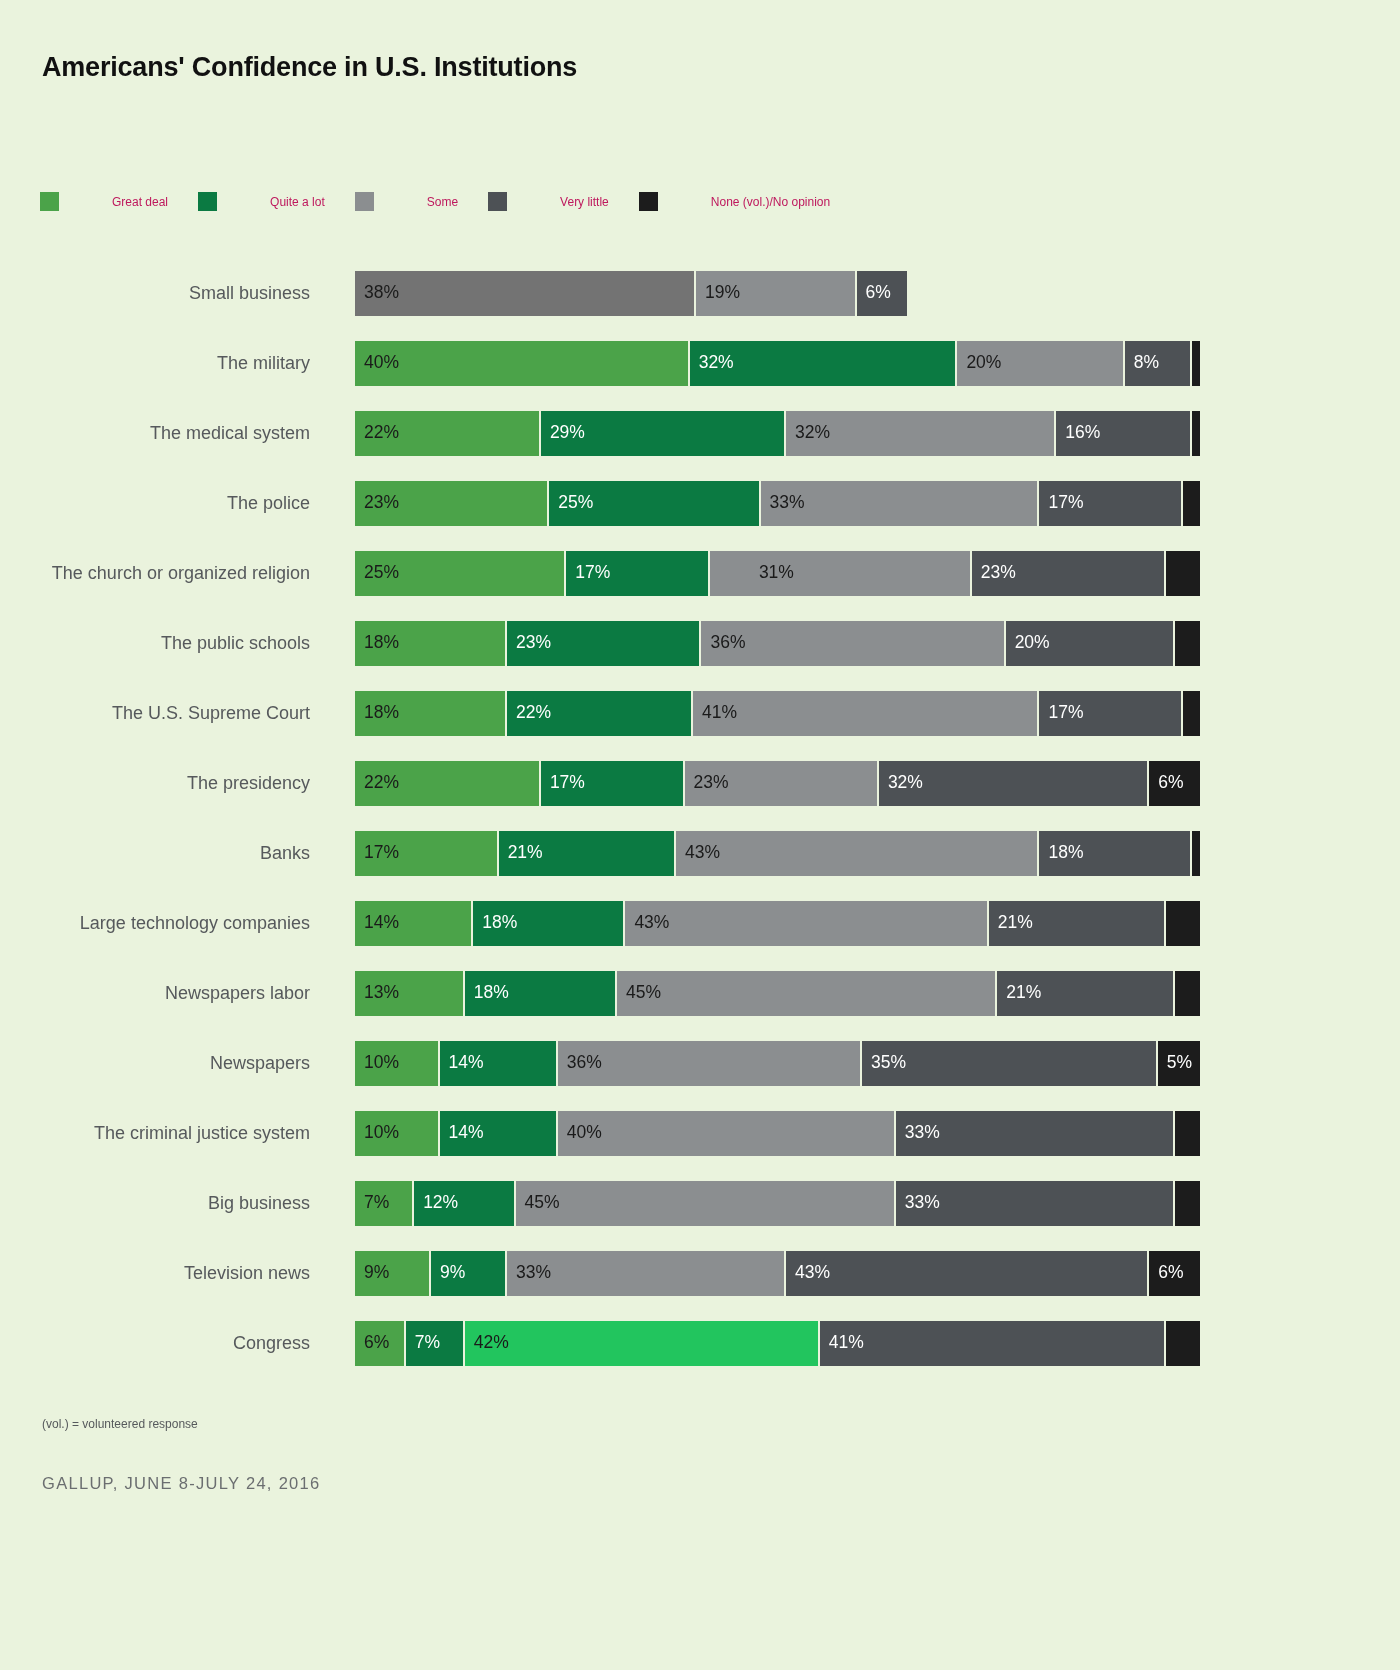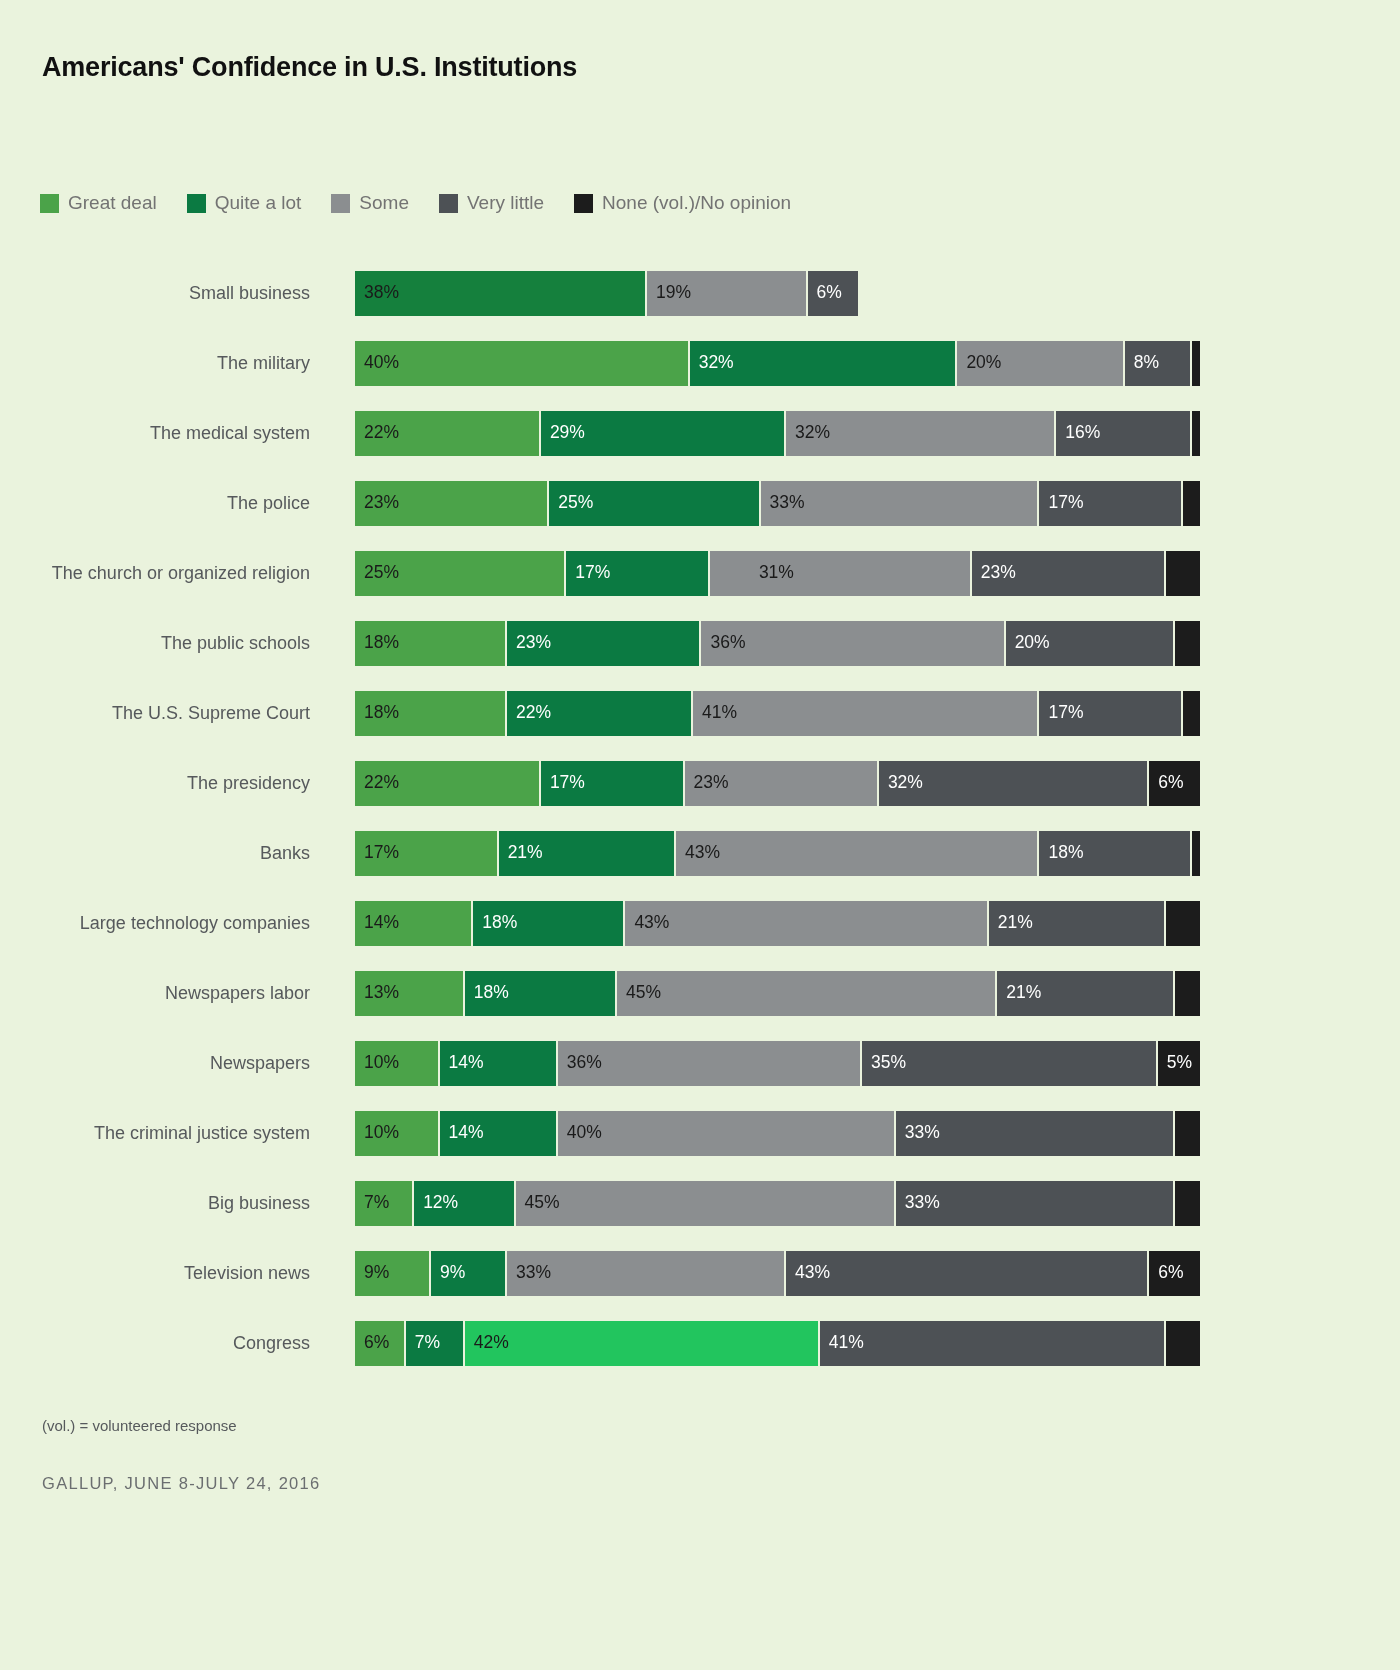--- a/index.html
+++ b/index.html
@@ -50,23 +50,24 @@
     align-items: center;
     margin-right: 30px;
   }
   .legend-swatch {
     width: 19px;
     height: 19px;
     margin-right: 9px;
     flex: none;
   }
   .legend-label {
-    font-size: 19px;
-    color: #737373;
+    font-size: 12px;
+    color: #be185d;
     white-space: nowrap;
+    margin-left: 44px;
   }
   .plot {
     position: absolute;
     left: 0;
     top: 258px;
     width: 1400px;
   }
   .row {
     display: flex;
     align-items: center;
@@ -109,21 +110,21 @@
   }
   .seg.s-great .seg-val { color: #1a1a1a; }
   .seg.s-quite .seg-val { color: #ffffff; }
   .seg.s-some  .seg-val { color: #1a1a1a; }
   .seg.s-very  .seg-val { color: #ffffff; }
   .seg.s-none  .seg-val { color: #ffffff; }
   .footnote {
     position: absolute;
     left: 42px;
     top: 1417px;
-    font-size: 15px;
+    font-size: 12px;
     color: #56595c;
   }
   .source {
     position: absolute;
     left: 42px;
     top: 1474px;
     font-size: 16.5px;
     color: #6b6e70;
     letter-spacing: 1.3px;
   }
@@ -155,21 +156,21 @@
       <div class="legend-item">
         <span class="legend-swatch" style="background: rgb(28, 28, 28);"></span>
         <span class="legend-label">None (vol.)/No opinion</span>
       </div>
     </div>
 
   <div class="plot" id="plot">
       <div class="row">
         <div class="row-label">Small business</div>
         <div class="bar">
-          <div class="seg s-great" style="width: 292px; background: #15803d; align-items: center;">
+          <div class="seg s-great" style="width: 341px; background: #737373; align-items: center;">
             <span class="seg-val">38%</span>
           </div>
           <div class="seg s-some" style="width: 160.55px; background: rgb(139, 142, 144);">
             <span class="seg-val">19%</span>
           </div>
           <div class="seg s-very" style="width: 50.7px; background: rgb(77, 81, 85);">
             <span class="seg-val">6%</span>
           </div>
         </div>
       </div>

